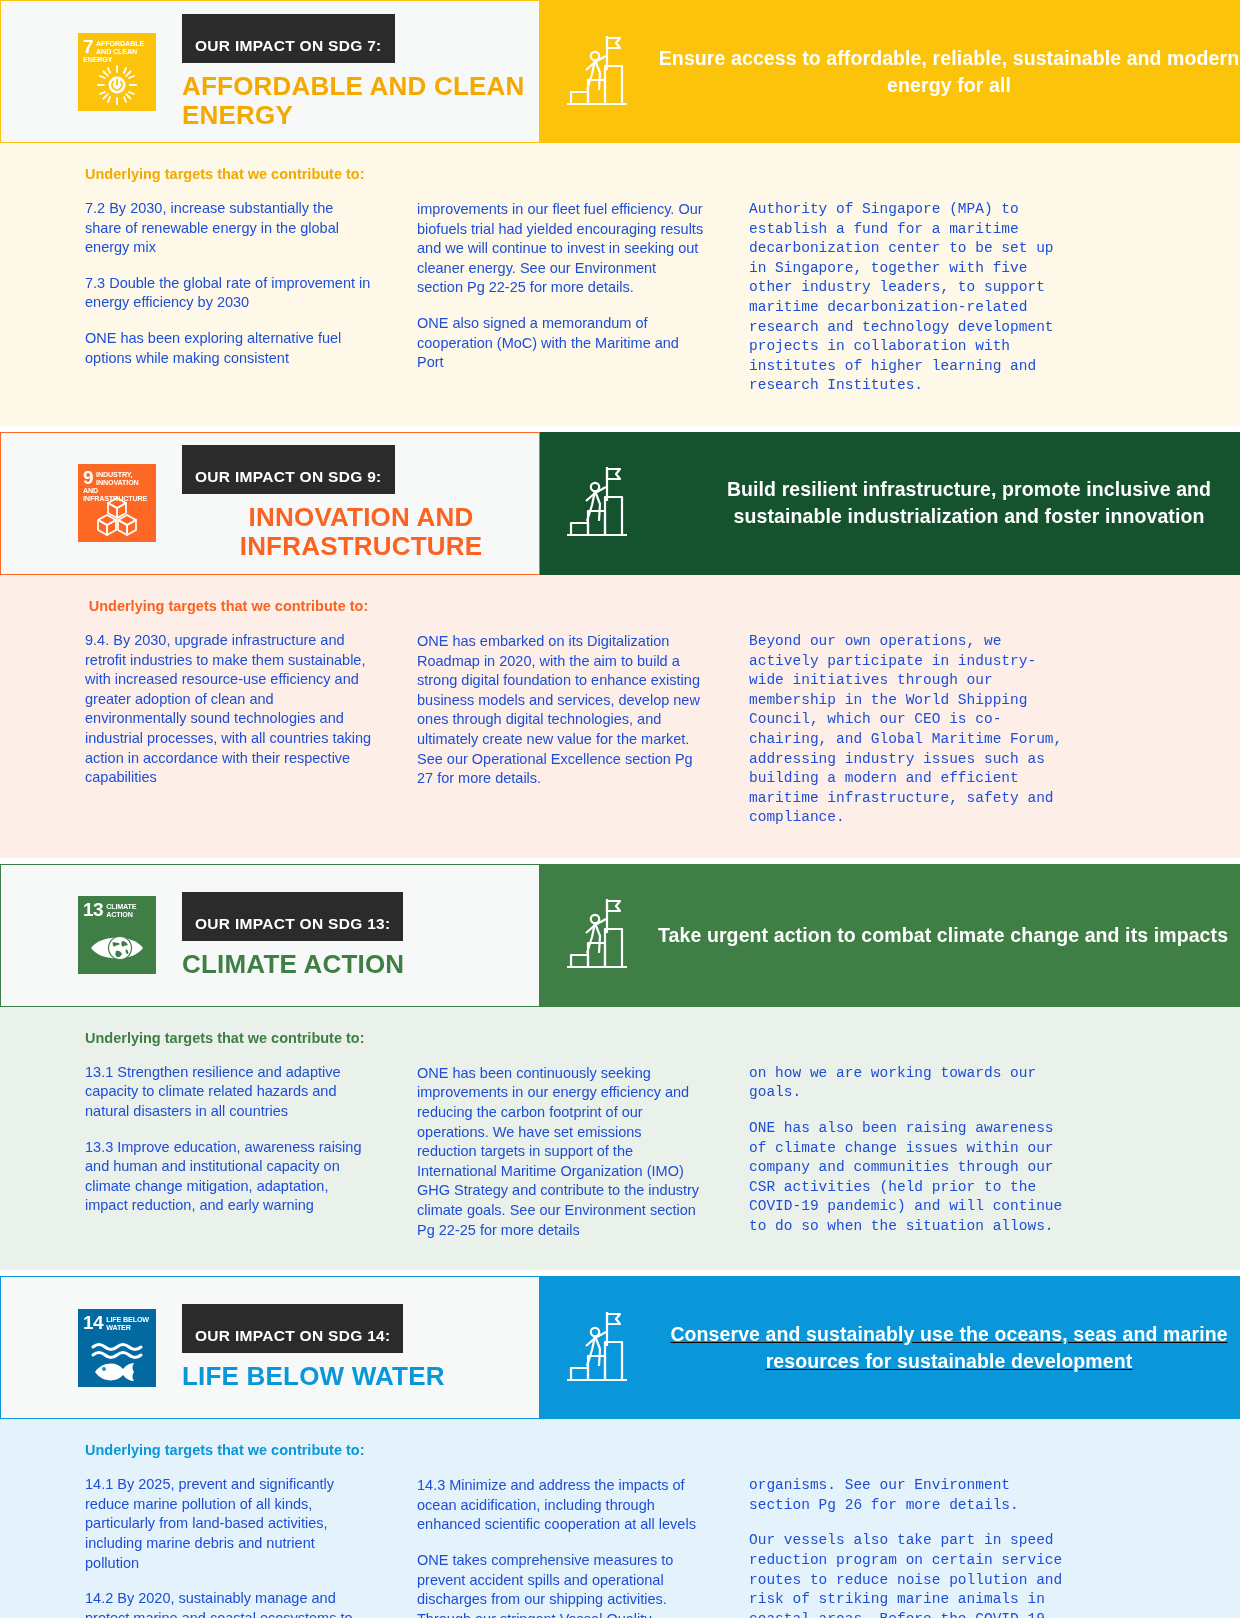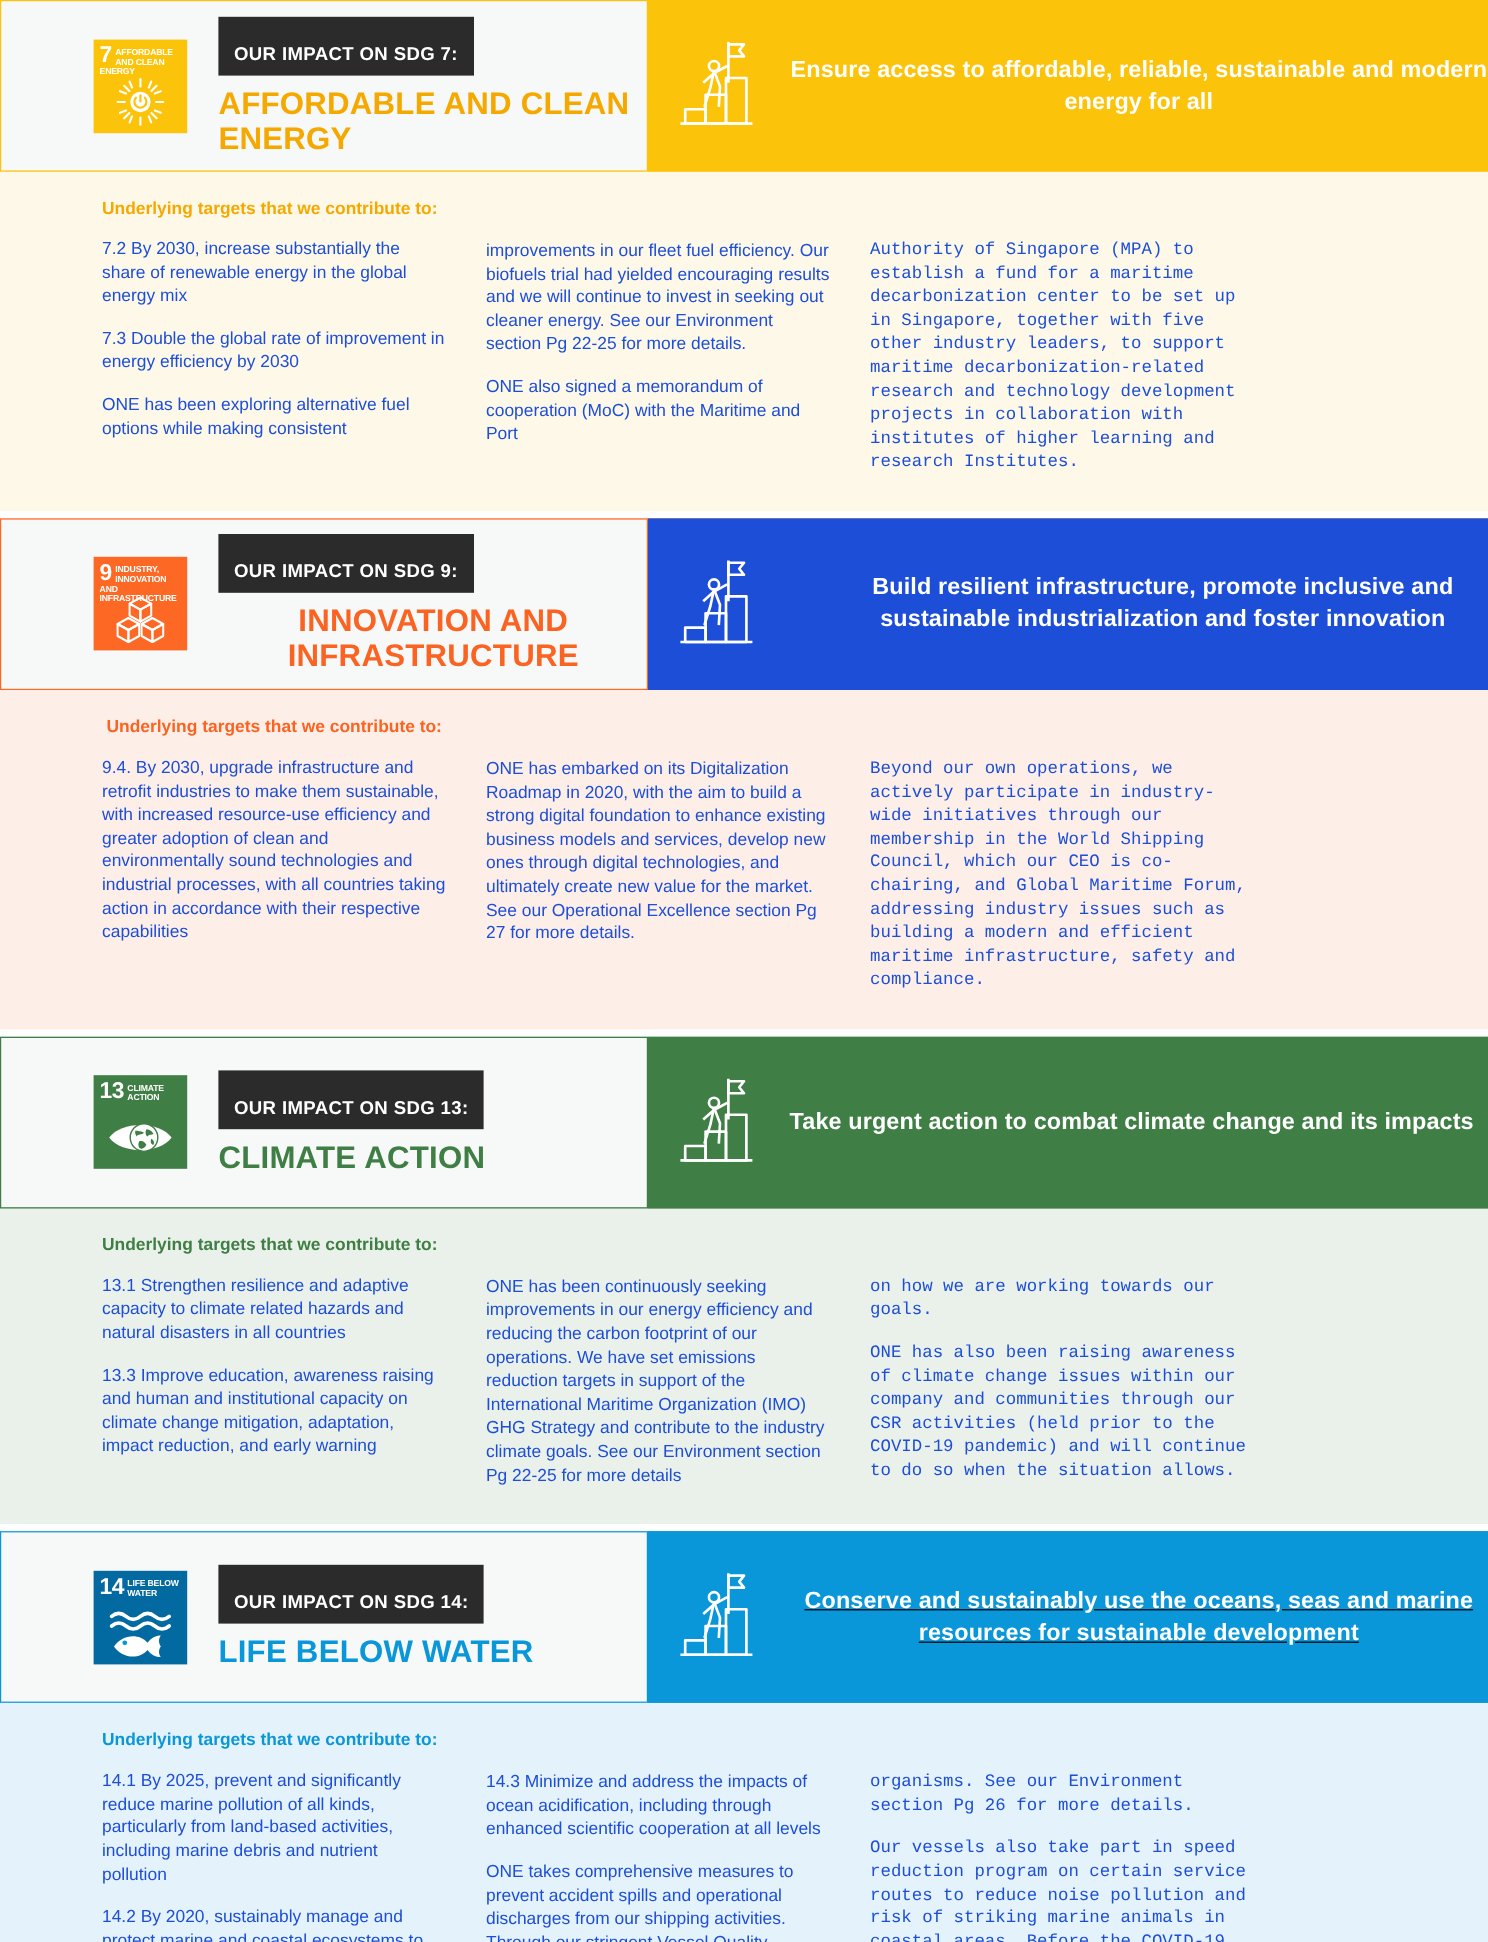--- a/index.html
+++ b/index.html
@@ -95,21 +95,21 @@
     font-size: 19.5px;
     font-weight: bold;
     line-height: 27px;
     letter-spacing: 0.1px;
   }
 
   
   .sdg-body {
     display: flex;
     padding: 22px 78px 30px 85px;
-    gap: 0;
+    gap: 12px;
   }
   .col { width: 320px; padding-right: 33px; }
   .col:last-child { padding-right: 0; font-family: Liberation Mono, monospace; }
   .targets-head {
     font-size: 14.5px;
     font-weight: bold;
     line-height: 18px;
     margin-bottom: 16px;
   }
   .para {
@@ -123,21 +123,21 @@
 
   
   .t-yellow .hdr-title, .t-yellow .targets-head { color: #f5a900; }
   .t-yellow .hdr-right { background: #fcc30b; }
   .t-yellow .sdg-tile { background: #fcc30b; }
   .t-yellow .sdg-body { background: #fdf8e8; }
   .t-yellow .sdg-header { background: #fcc30b; }
   .t-yellow .hdr-left::after { border-color: #fcc30b; }
 
   .t-orange .hdr-title, .t-orange .targets-head { color: #fa6321; text-align: center; }
-  .t-orange .hdr-right { background: #1d4ed8; gap: 40px; }
+  .t-orange .hdr-right { background: #14532d; gap: 40px; }
   .t-orange .sdg-tile { background: #fd6925; }
   .t-orange .sdg-body { background: #fdeee7; }
   .t-orange .sdg-header { background: #fd6925; }
   .t-orange .hdr-left::after { border-color: #fd6925; }
 
   .t-green .hdr-title, .t-green .targets-head { color: #3f7e44; }
   .t-green .hdr-right { background: #3f7e44; }
   .t-green .sdg-tile { background: #3f7e44; }
   .t-green .sdg-body { background: #eaf1ea; }
   .t-green .sdg-header { background: #3f7e44; }

